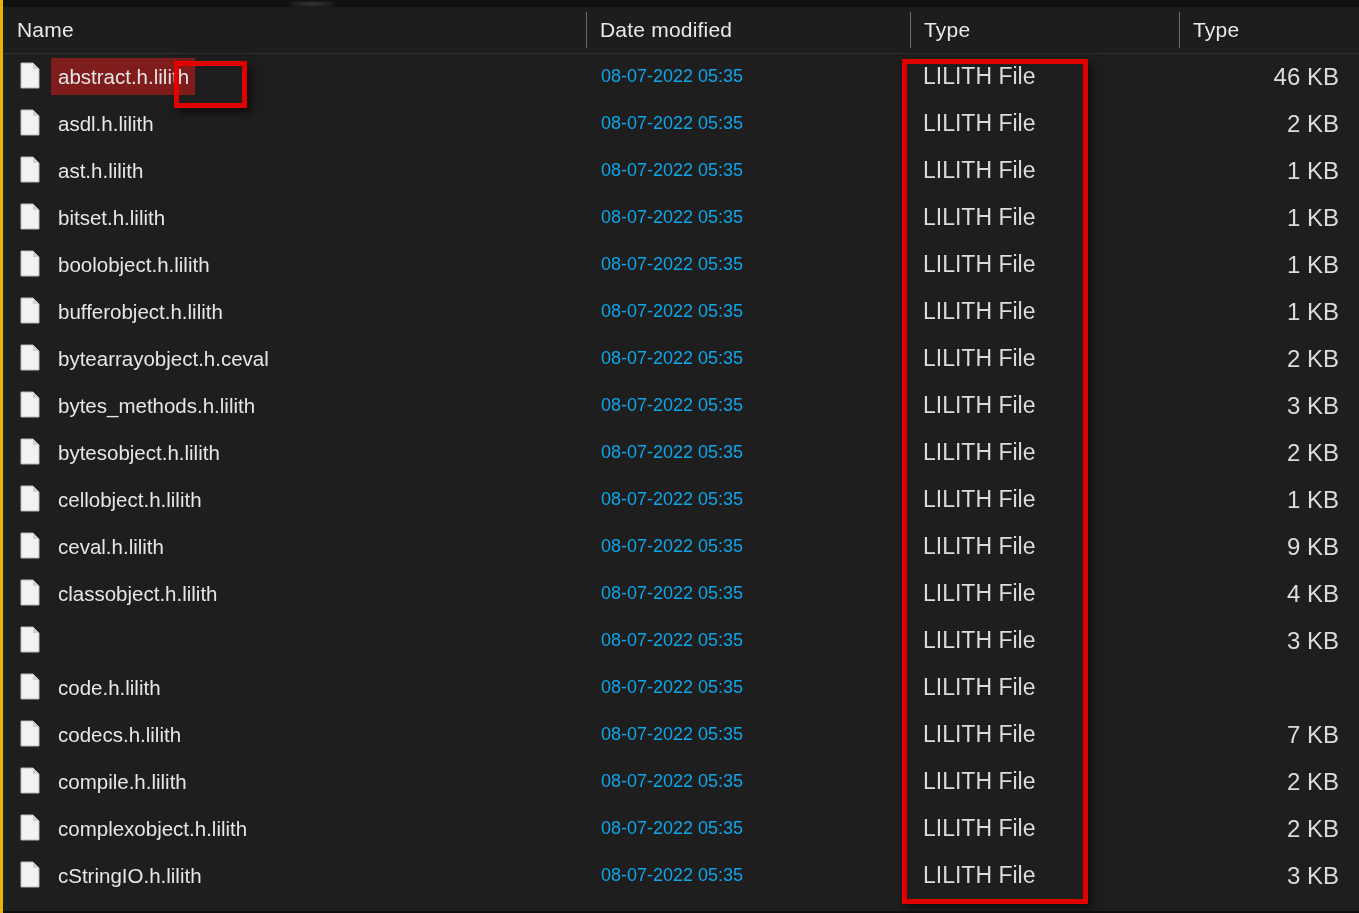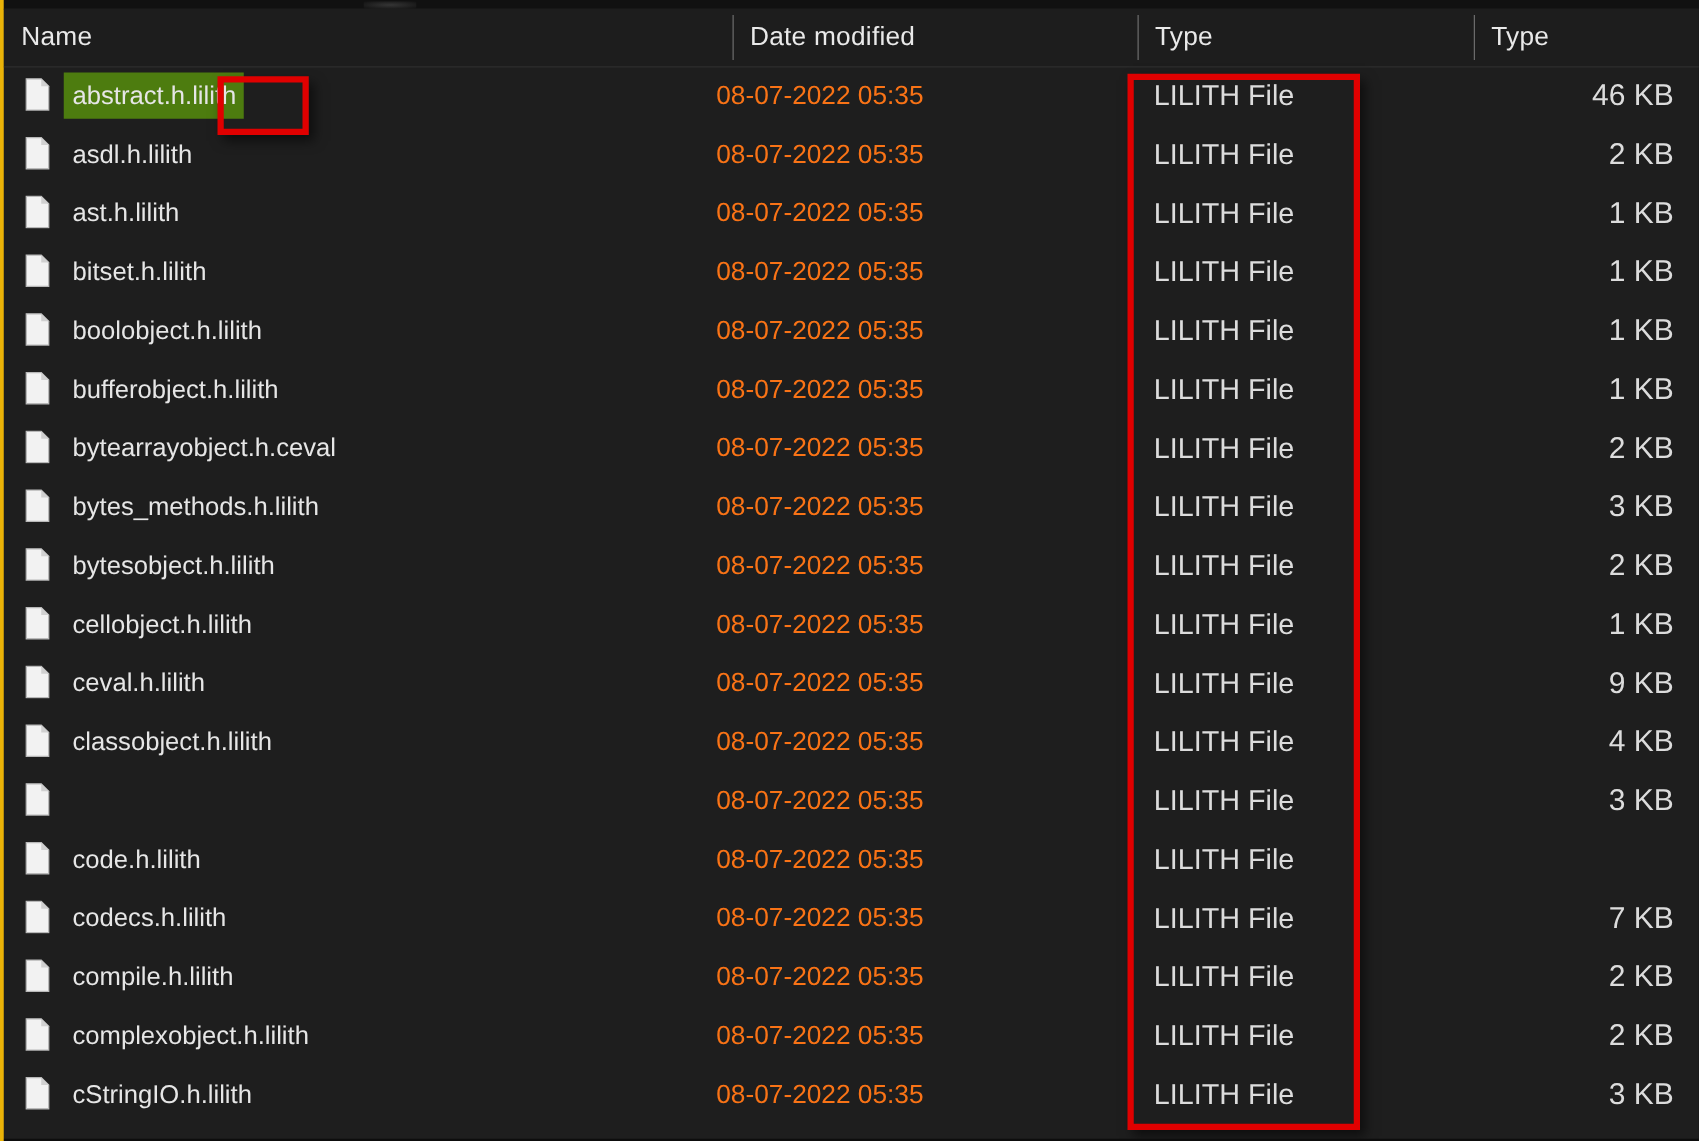--- a/index.html
+++ b/index.html
@@ -76,21 +76,21 @@
     left: 0; top: 53px;
     width: 1359px;
     height: 860px;
   }
   .row {
     position: relative;
     height: 47px;
     width: 1359px;
   }
   .row.selected .namecell {
-    background: #4d7c0f;
+    background: #7f1d1d;
   }
 
   .icon-doc {
     position: absolute;
     left: 17px;
     top: 9px;
     width: 20px;
     height: 27px;
   }
 
@@ -102,27 +102,27 @@
     display: flex;
     align-items: center;
     padding: 0 6px 0 7px;
     color: #e6e6e6;
     font-size: 20.5px;
     white-space: nowrap;
   }
 
   .datecell {
     position: absolute;
-    left: 570px;
+    left: 598px;
     top: 0;
     height: 47px;
     display: flex;
     align-items: center;
-    color: #f97316;
-    font-size: 21px;
+    color: #0ea5e9;
+    font-size: 18px;
     white-space: nowrap;
   }
 
   .typecell {
     position: absolute;
     left: 920px;
     top: 0;
     height: 47px;
     display: flex;
     align-items: center;

